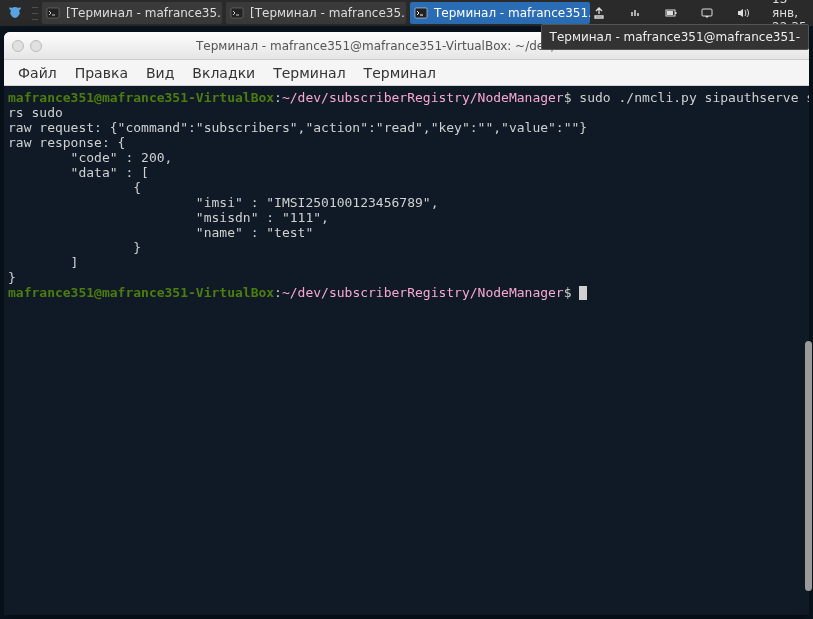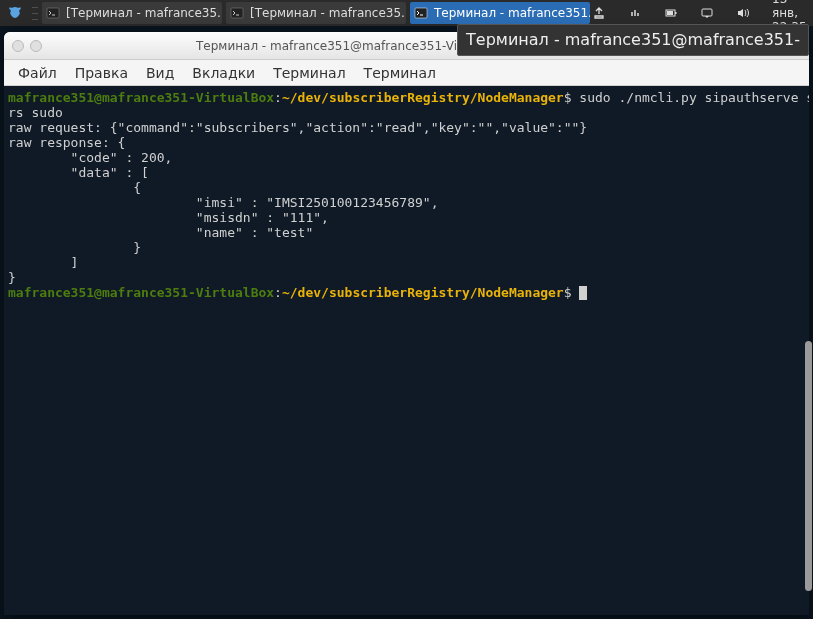--- a/index.html
+++ b/index.html
@@ -76,21 +76,21 @@
   .tray-icon { font-size: 12px; }
 
   
   .tooltip {
     position: absolute;
     top: 24px;
     right: 4px;
     background: #333;
     border: 1px solid #555;
     color: #eee;
-    font-size: 16px;
+    font-size: 12px;
     padding: 4px 8px;
     line-height: 1.35;
     z-index: 100;
     white-space: nowrap;
     border-radius: 2px;
   }
 
   
   .window {
     position: absolute;
@@ -149,21 +149,21 @@
     color: #d0d0d0;
     font-family: "DejaVu Sans Mono", "Liberation Mono", monospace;
     font-size: 13px;
     line-height: 15px;
     padding: 4px 4px;
     white-space: pre;
     overflow: hidden;
     position: relative;
   }
   .prompt-user { color: #4d7c0f; font-weight: bold; }
-  .prompt-path { color: #eab308; font-weight: bold; margin-top: 16px; }
+  .prompt-path { color: #f9a8d4; font-weight: normal; margin-top: 16px; }
   .prompt-dollar { color: #d0d0d0; }
   .cmd { color: #d0d0d0; }
   .cursor {
     display: inline-block;
     width: 8px;
     height: 14px;
     background: #d0d0d0;
     vertical-align: text-bottom;
   }
 

